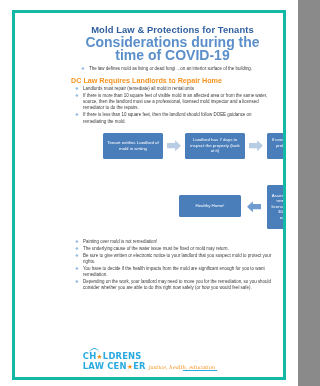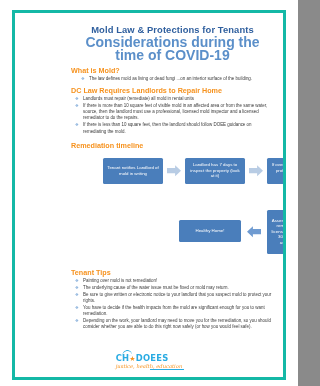--- a/index.html
+++ b/index.html
@@ -186,33 +186,31 @@
 </head>
 <body>
 
 <div id="page">
   <div id="sheet">
     <div class="inner">
 
       <div class="title">Mold Law &amp;  Protections for Tenants</div>
       <div class="subtitle">Considerations during the time of COVID-19</div>
 
-      <div class="h-orange">What is Mold?</div>
       <ul class="bl">
         <li>The law defines mold as living or dead fungi ...on an interior surface of the building.</li>
       </ul>
 
       <div class="h-orange">DC Law Requires Landlords to Repair Home</div>
       <ul class="bl indent2">
         <li>Landlords must repair (remediate) all mold in rental units</li>
         <li>If there is more than 10 square feet of visible mold in an affected area or from the same water, source, then the landlord must use a professional, licensed mold inspector and a licensed remediator to do the repairs.</li>
         <li>If there is less than 10 square feet, then the landlord should follow DOEE guidance on remediating the mold.</li>
       </ul>
 
-      <div class="h-orange" style="margin-top:6px;">Remediation timeline</div>
 
       <div class="flow">
         <div class="fbox" style="left:32px;  top:6px;  width:60px;  height:26px;">Tenant notifies Landlord of mold in writing</div>
 
         <div class="arrow-r" style="left:96px; top:13px;"></div>
 
         <div class="fbox" style="left:114px; top:6px; width:60px; height:26px;">Landlord has 7 days to inspect the property (look at it)</div>
 
         <div class="arrow-r" style="left:178px; top:13px;"></div>
 
@@ -220,39 +218,39 @@
 
         <div class="arrow-d" style="left:220px; top:38px;"></div>
 
         <div class="fbox" style="left:196px; top:58px; width:60px; height:44px;">Assessment recommends remediation; LL hires licensed remediator within 30 days; Clearance assessment done</div>
 
         <div class="arrow-l" style="left:176px; top:74px;"></div>
 
         <div class="fbox" style="left:108px; top:68px; width:62px; height:22px;">Healthy Home!</div>
       </div>
 
-      <div class="h-orange">Tenant Tips</div>
       <ul class="bl indent2">
         <li>Painting over mold is not remediation!</li>
         <li>The underlying cause of the water issue must be fixed or mold may return.</li>
         <li>Be sure to give written or electronic notice to your landlord that you suspect mold to protect your rights.</li>
       </ul>
 
       <ul class="bl indent2">
         <li>You have to decide if the health impacts from the mold are significant enough for you to want remediation.</li>
         <li>Depending on the work, your landlord may need to move you for the remediation, so you should consider whether you are able to do this right now safely (or how you would feel safe).</li>
       </ul>
 
     </div>
 
     <div class="footer">
       <div class="logo">
         <div class="logo-swoosh"></div>
-        <div class="logo-l1"><span>CH</span><span class="logo-star">★</span><span>DOEE</span><span>S</span></div>
+        <div class="logo-l1"><span>CH</span><span class="logo-star">★</span><span>LDREN</span><span>S</span></div>
         <div class="logo-line2wrap">
+          <div class="logo-l2"><span>LAW CEN</span><span class="logo-star">★</span><span>ER</span></div>
           <div class="logo-tag">justice, health, education</div>
         </div>
         <div class="logo-rule"></div>
       </div>
     </div>
 
   </div>
 </div>
 
 </body></html>

